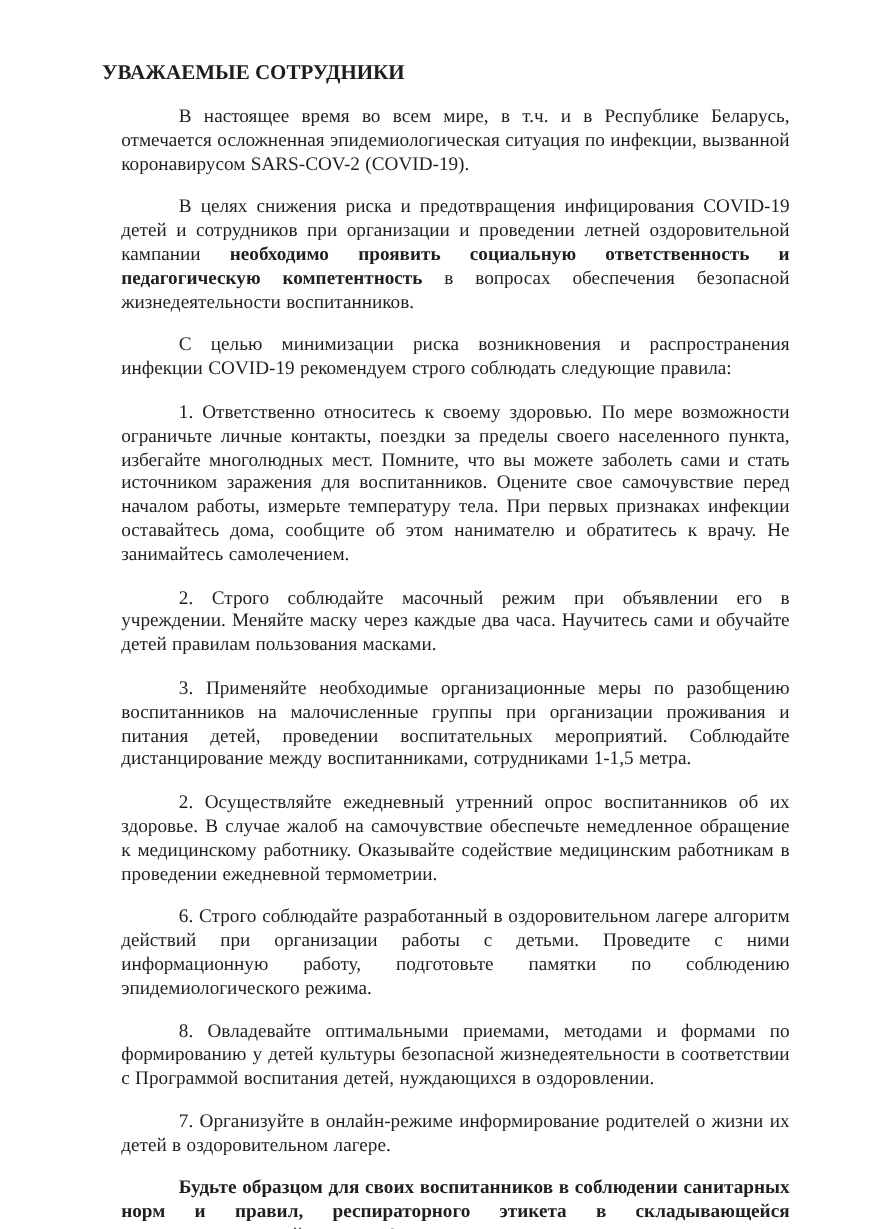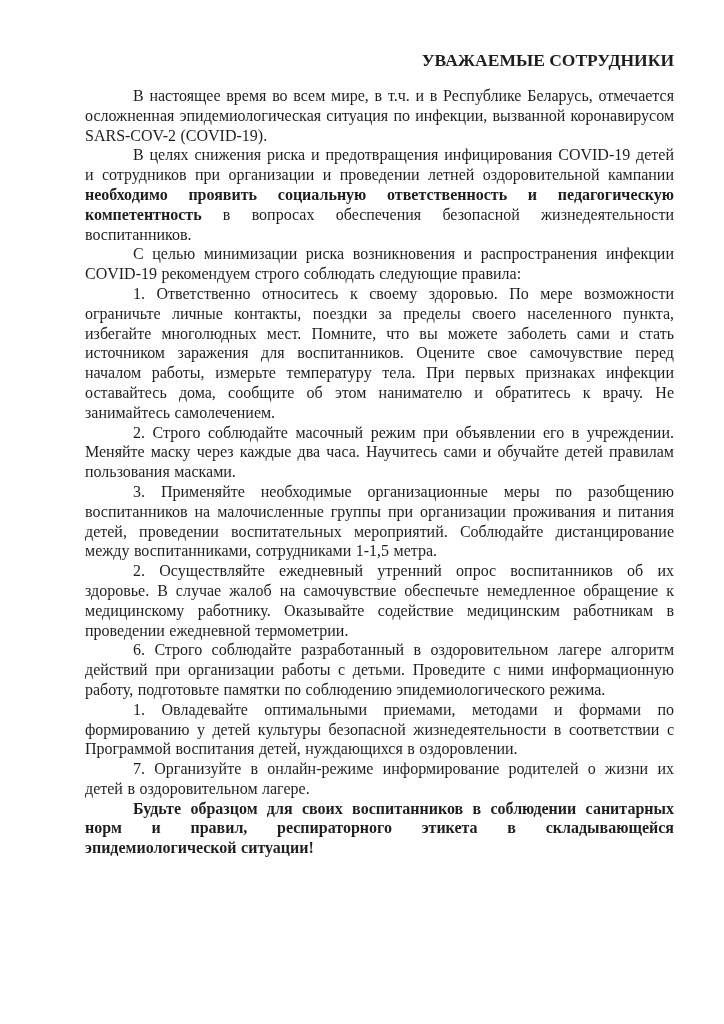--- a/index.html
+++ b/index.html
@@ -15,36 +15,36 @@
     }
     .page {
       box-sizing: border-box;
       width: 724px;
       height: 1024px;
       background: #ffffff;
       color: #1e1e1e;
       padding: 48px 50px 40px 85px;
     }
     .doc-title {
-      text-align: right;
+      text-align: left;
       font-weight: bold;
       font-size: 17.5px;
       line-height: 24px;
       margin: 0 0 14px 0;
     }
     .doc-title .title-line {
       display: block;
     }
     .doc-body {
       font-size: 16px;
       line-height: 19.8px;
       text-align: justify;
     }
     .para {
-      margin: 0;
+      margin: 16px;
       text-indent: 48px;
       word-spacing: 0.5px;
       font-family: Liberation Serif, serif;
     }
     .seg-bold {
       font-weight: bold;
     }
   </style>
 </head>
 <body>
@@ -55,17 +55,17 @@
   </h1>
   <div class="doc-body">
       <p class="para"><span>В настоящее время во всем мире, в т.ч. и в Республике Беларусь, отмечается осложненная эпидемиологическая ситуация по инфекции, вызванной коронавирусом SARS-COV-2 (COVID-19).</span></p>
       <p class="para"><span>В целях снижения риска и предотвращения инфицирования COVID-19 детей и сотрудников при организации и проведении летней оздоровительной кампании </span><span class="seg-bold">необходимо проявить социальную ответственность и педагогическую компетентность</span><span> в вопросах обеспечения безопасной жизнедеятельности воспитанников.</span></p>
       <p class="para"><span>С целью минимизации риска возникновения и распространения инфекции COVID-19 рекомендуем строго соблюдать следующие правила:</span></p>
       <p class="para"><span>1. Ответственно относитесь к своему здоровью. По мере возможности ограничьте личные контакты, поездки за пределы своего населенного пункта, избегайте многолюдных мест. Помните, что вы можете заболеть сами и стать источником заражения для воспитанников. Оцените свое самочувствие перед началом работы, измерьте температуру тела. При первых признаках инфекции оставайтесь дома, сообщите об этом нанимателю и обратитесь к врачу. Не занимайтесь самолечением.</span></p>
       <p class="para"><span>2. Строго соблюдайте масочный режим при объявлении его в учреждении. Меняйте маску через каждые два часа. Научитесь сами и обучайте детей правилам пользования масками.</span></p>
       <p class="para"><span>3. Применяйте необходимые организационные меры по разобщению воспитанников на малочисленные группы при организации проживания и питания детей, проведении воспитательных мероприятий. Соблюдайте дистанцирование между воспитанниками, сотрудниками 1-1,5 метра.</span></p>
       <p class="para"><span>2. Осуществляйте ежедневный утренний опрос воспитанников об их здоровье. В случае жалоб на самочувствие обеспечьте немедленное обращение к медицинскому работнику. Оказывайте содействие медицинским работникам в проведении ежедневной термометрии.</span></p>
       <p class="para"><span>6. Строго соблюдайте разработанный в оздоровительном лагере алгоритм действий при организации работы с детьми. Проведите с ними информационную работу, подготовьте памятки по соблюдению эпидемиологического режима.</span></p>
-      <p class="para"><span>1. Овладевайте оптимальными приемами, методами и формами по формированию у детей культуры безопасной жизнедеятельности в соответствии с Программой воспитания детей, нуждающихся в оздоровлении.</span></p>
+      <p class="para"><span>8. Овладевайте оптимальными приемами, методами и формами по формированию у детей культуры безопасной жизнедеятельности в соответствии с Программой воспитания детей, нуждающихся в оздоровлении.</span></p>
       <p class="para"><span>7. Организуйте в онлайн-режиме информирование родителей о жизни их детей в оздоровительном лагере.</span></p>
       <p class="para"><span class="seg-bold">Будьте образцом для своих воспитанников в соблюдении санитарных норм и правил, респираторного этикета в складывающейся эпидемиологической ситуации!</span></p>
     </div>
 </div>
 
 </body></html>

